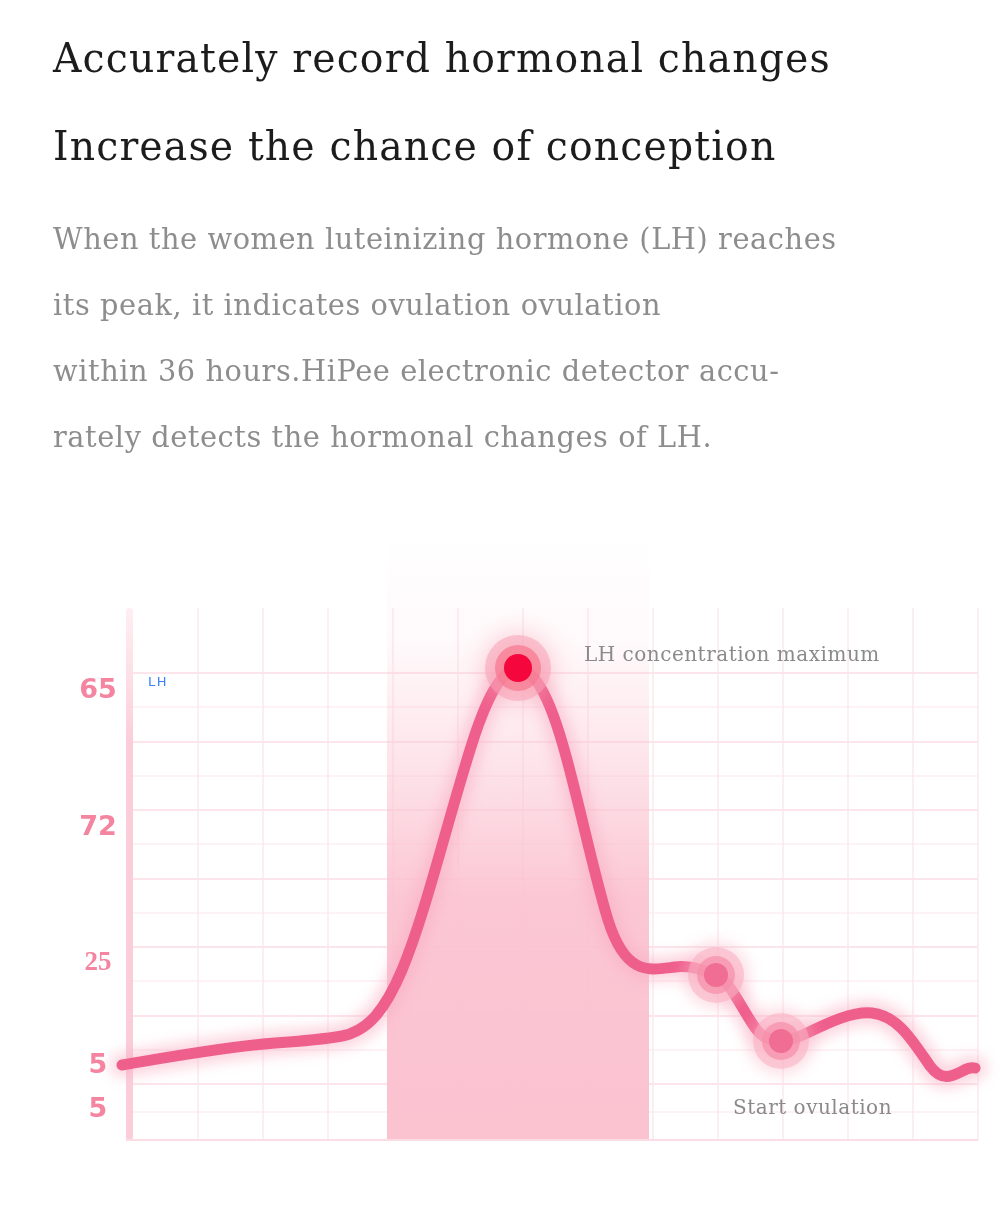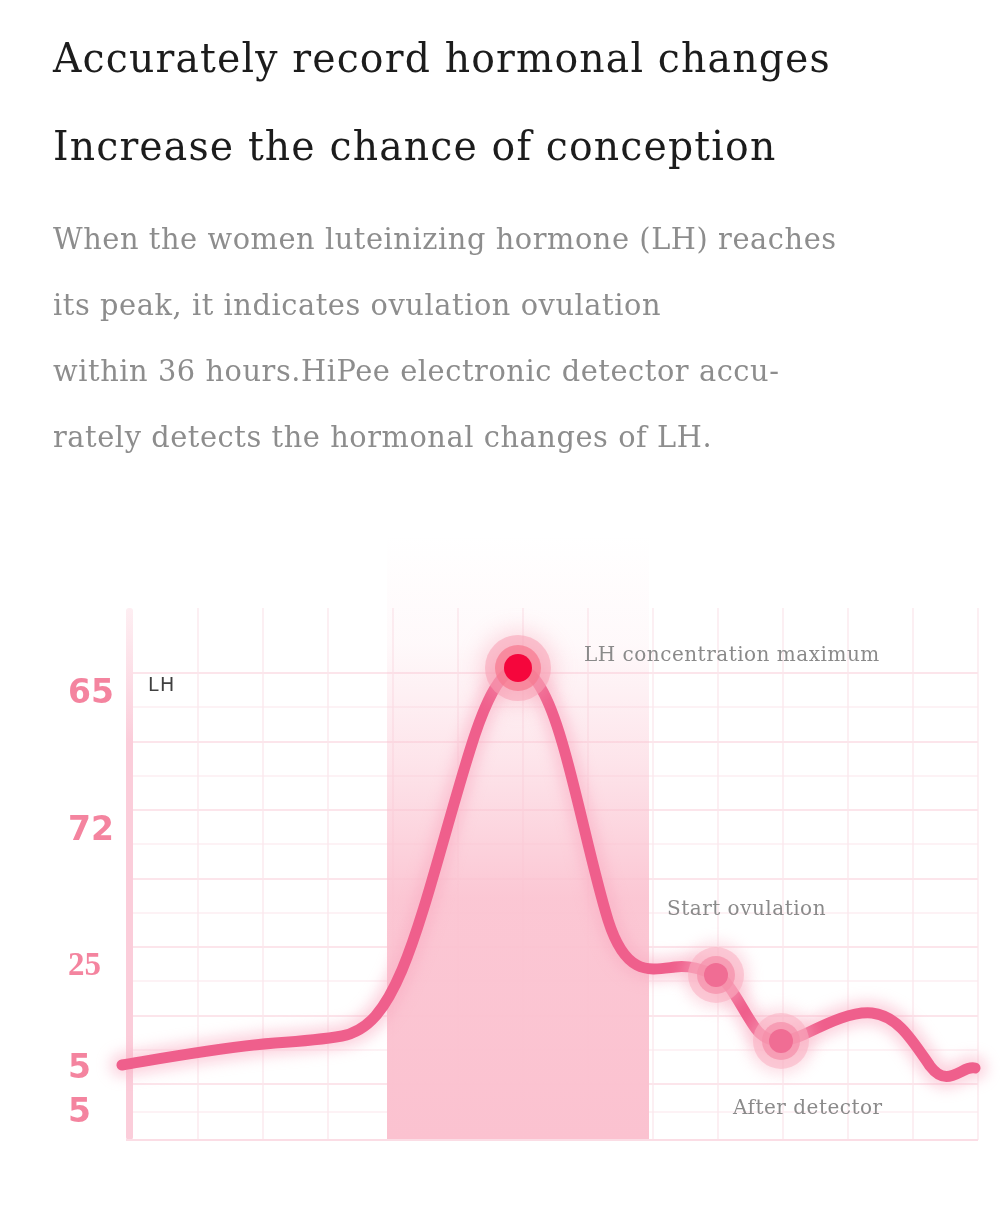--- a/index.html
+++ b/index.html
@@ -58,31 +58,31 @@
   .chart-svg {
     position: absolute;
     left: 0;
     top: 0;
     display: block;
   }
   .axis-label {
     position: absolute;
     font-family: "DejaVu Sans", sans-serif;
     font-weight: bold;
-    font-size: 33px;
+    font-size: 27px;
     color: #f4849f;
-    text-align: left;
+    text-align: center;
     width: 60px;
     line-height: 1;
   }
   .lh-tag {
     position: absolute;
     font-family: "DejaVu Sans", sans-serif;
-    font-size: 19px;
-    color: #404040;
+    font-size: 13px;
+    color: #3b82f6;
     letter-spacing: 1.5px;
     line-height: 1;
   }
   .annot {
     position: absolute;
     font-family: "DejaVu Serif", serif;
     font-size: 20px;
     color: #8a8a8a;
     letter-spacing: 0.5px;
     white-space: nowrap;
@@ -230,15 +230,14 @@
 
   <div class="axis-label" style="left:68px; top:195px;">65</div>
   <div class="axis-label" style="left:68px; top:332px;">72</div>
   <div class="axis-label" style="left:68px; top:468px;font-family:Liberation Serif, serif;">25</div>
   <div class="axis-label" style="left:68px; top:570px;">5</div>
   <div class="axis-label" style="left:68px; top:614px;">5</div>
 
   <div class="lh-tag" style="left:148px; top:195px;">LH</div>
 
   <div class="annot" style="left:584px; top:164px;">LH concentration maximum</div>
-  <div class="annot" style="left:667px; top:418px;">Start ovulation</div>
-  <div class="annot" style="left:733px; top:617px;">After detector</div>
+  <div class="annot" style="left:733px; top:617px;">Start ovulation</div>
 </div>
 
 </body></html>

